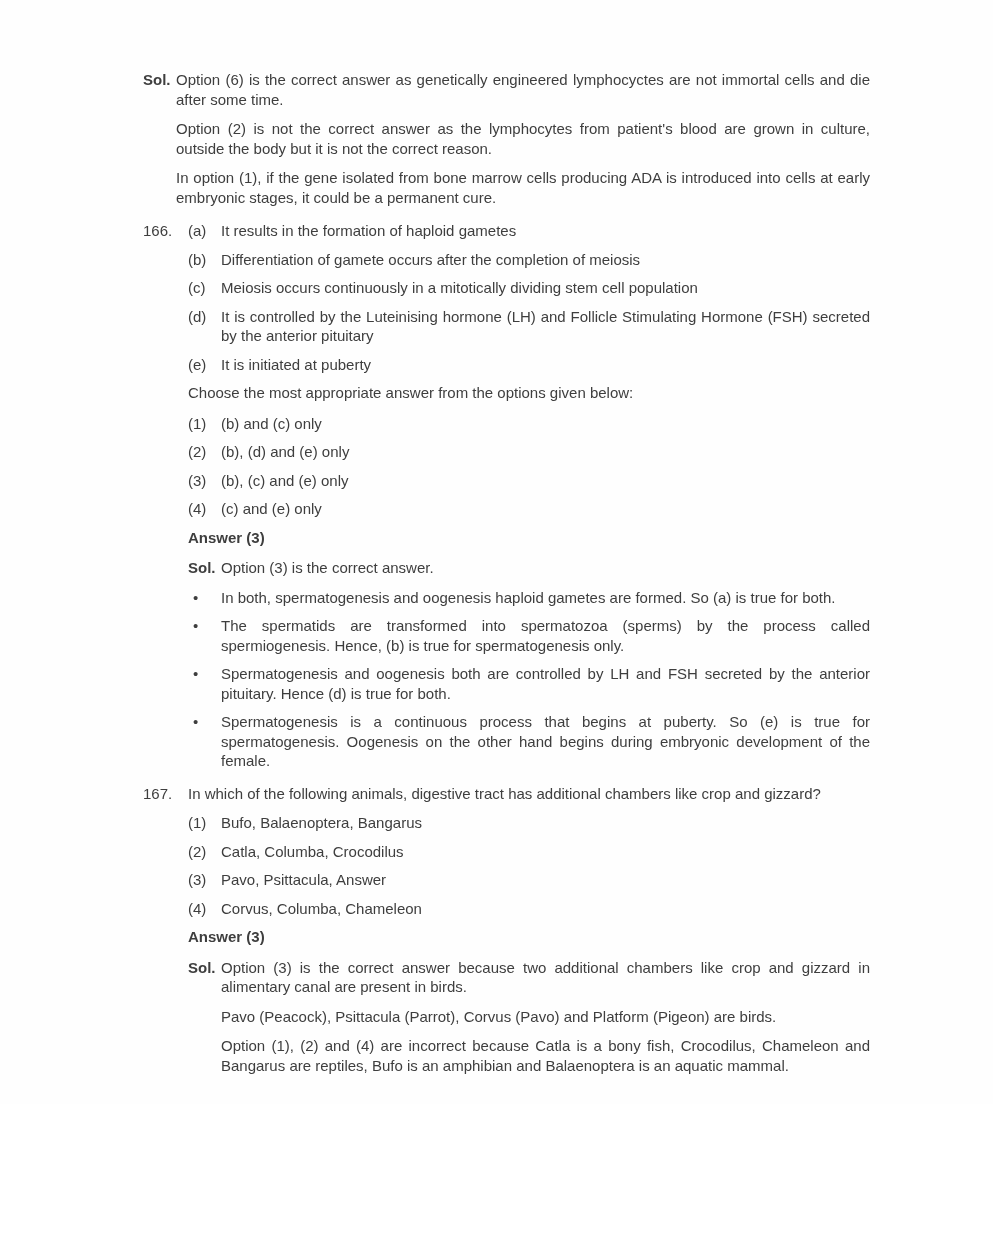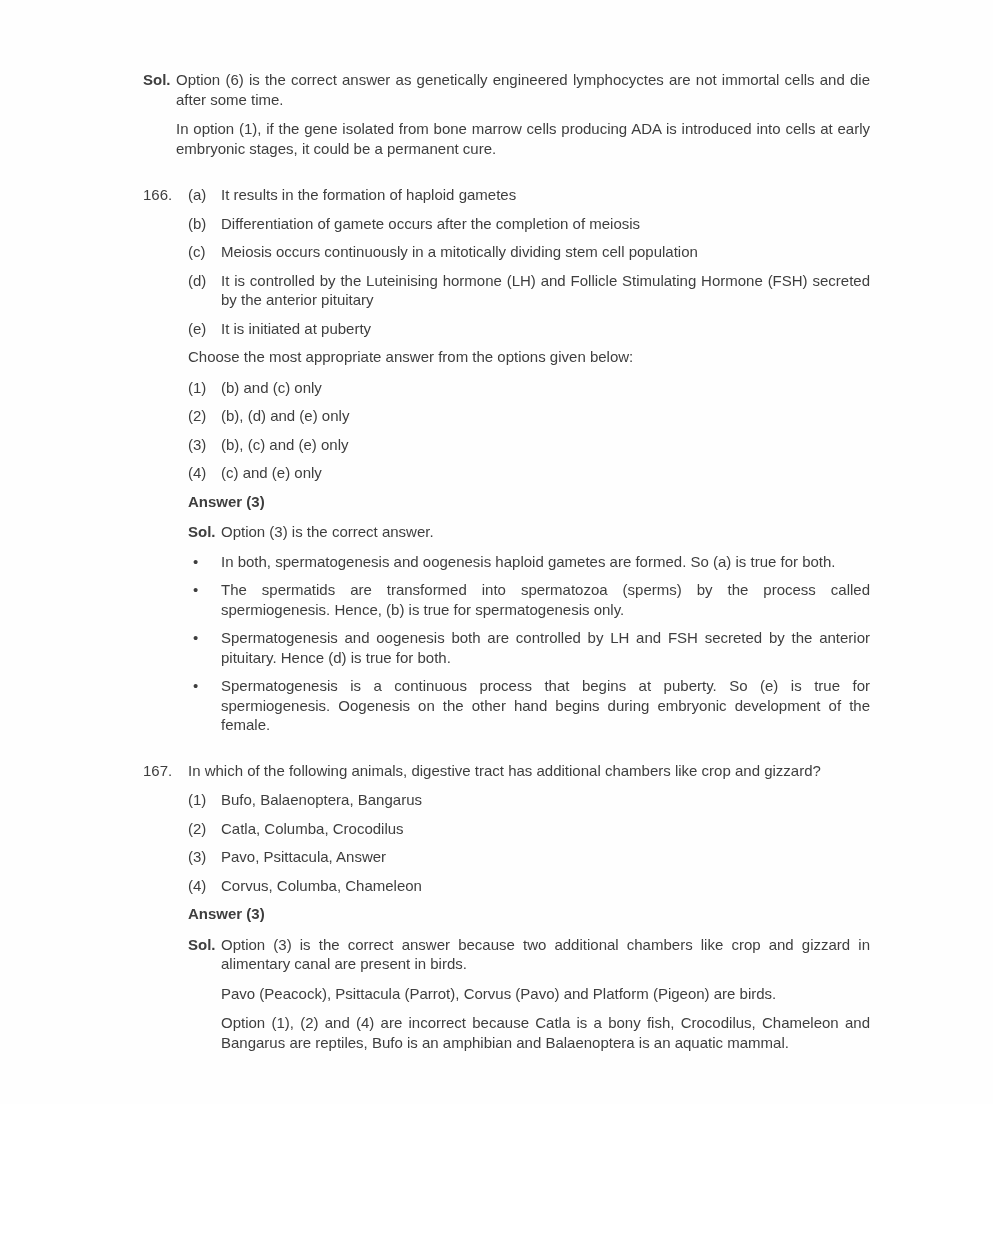--- a/index.html
+++ b/index.html
@@ -21,21 +21,21 @@
     width: 727px;
   }
   .flexrow { display: flex; }
   .lbl { flex: 0 0 33px; }
   .qnum { flex: 0 0 45px; }
   .b { font-weight: bold; }
   .it { }
   .grow { flex: 1; min-width: 0; }
   .para { margin: 0 0 10px 0; text-align: justify; }
   .row-m { margin-bottom: 9px; }
-  .q-section { margin-top: 17px; }
+  .q-section { margin-top: 4px; }
   .sol-inner { margin-top: 1px; }
   .bullet-marker { flex: 0 0 33px; padding-left: 5px; box-sizing: border-box; }
   .answer-line { margin: 2px 0 11px 0; }
   .choose-line { margin: 2px 0 11px 0; }
 
   
   .divider {
     position: absolute;
     left: 143px;
     top: 1133px;
@@ -82,20 +82,21 @@
 <body>
 
 <div class="page">
   <div class="content">
 
     <section>
       <div class="flexrow">
         <span class="lbl b">Sol.</span>
         <div class="grow">
           <p class="para">Option (6) is the correct answer as genetically engineered lymphocyctes are not immortal cells and die after some time.</p>
+          <p class="para">Option (2) is not the correct answer as the lymphocytes from patient's blood are grown in culture, outside the body but it is not the correct reason.</p>
           <p class="para">In option (1), if the gene isolated from bone marrow cells producing ADA is introduced into cells at early embryonic stages, it could be a permanent cure.</p>
         </div>
       </div>
     </section>
 
     <section class="q-section">
       <div class="flexrow">
         <span class="qnum">166.</span>
         <div class="grow">
 
@@ -155,21 +156,21 @@
           <div class="flexrow row-m">
             <span class="bullet-marker">•</span>
             <div class="grow" style="text-align:justify">The spermatids are transformed into spermatozoa (sperms) by the process called spermiogenesis. Hence, (b) is true for spermatogenesis only.</div>
           </div>
           <div class="flexrow row-m">
             <span class="bullet-marker">•</span>
             <div class="grow" style="text-align:justify">Spermatogenesis and oogenesis both are controlled by LH and FSH secreted by the anterior pituitary. Hence (d) is true for both.</div>
           </div>
           <div class="flexrow row-m">
             <span class="bullet-marker">•</span>
-            <div class="grow" style="text-align:justify">Spermatogenesis is a continuous process that begins at puberty. So (e) is true for spermiogenesis. Oogenesis on the other hand begins during embryonic development of the female.</div>
+            <div class="grow" style="text-align:justify">Spermatogenesis is a continuous process that begins at puberty. So (e) is true for spermatogenesis. Oogenesis on the other hand begins during embryonic development of the female.</div>
           </div>
         </div>
       </div>
     </section>
 
     <section class="q-section">
       <div class="flexrow">
         <span class="qnum">167.</span>
         <div class="grow">
           <p class="para">In which of the following animals, digestive tract has additional chambers like crop and gizzard?</p>

